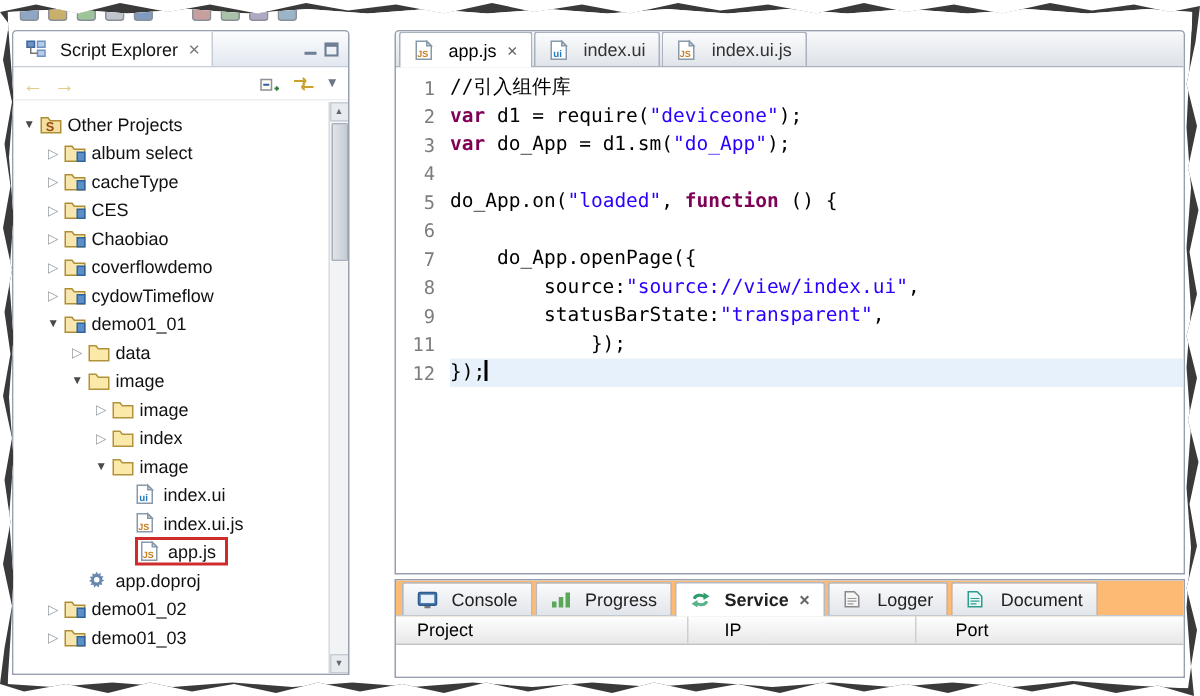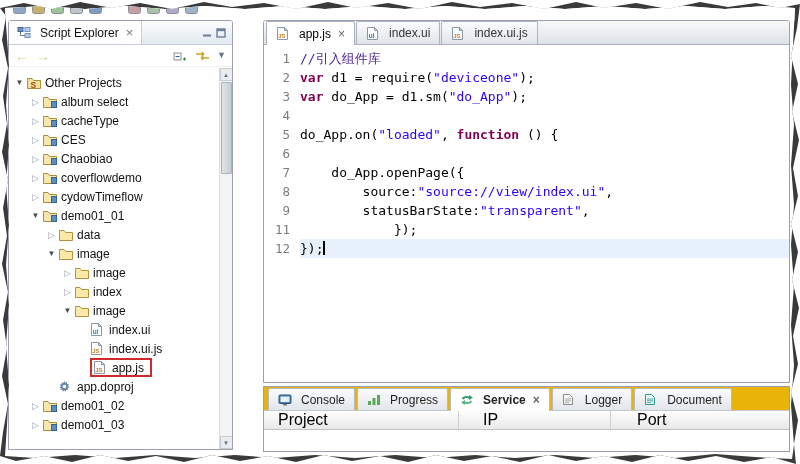--- a/index.html
+++ b/index.html
@@ -51,32 +51,32 @@
   .etabs{position:absolute;top:0;left:0;right:0;height:24px;display:flex;align-items:flex-end;background:linear-gradient(#f8f9fa,#dde2e8);border-bottom:1px solid #aab2c0;padding-left:2px;}
   .etab{display:flex;align-items:center;gap:5px;height:23px;padding:0 9px;font-size:12px;color:#333;background:linear-gradient(#fbfcfd,#e0e4e9);border:1px solid #aab2c0;border-bottom:none;border-radius:2px 2px 0 0;margin-right:1px;}
   .etab.active{background:#fff;color:#000;height:24px;margin-bottom:-1px;position:relative;z-index:2;}
   .tclose{color:#666;font-size:12px;margin-left:2px;}
 
   .codearea{position:absolute;top:24px;left:0;right:0;bottom:0;background:#fff;font-family:"DejaVu Sans Mono","Liberation Mono",monospace;font-size:13px;padding-top:4px;overflow:hidden;cursor:text;}
   .cline{display:flex;height:19px;line-height:19px;}
   .lnum{width:36px;flex:none;text-align:right;padding-right:10px;color:#7d7d7d;font-size:12.5px;}
   .ltext{flex:1;white-space:pre;color:#000;}
   .cline.current .ltext{background:#e7f1fb;}
-  .c-comment{color:#4c1d95;}
+  .c-comment{color:#000000;}
   .c-keyword{color:#7F0055;font-weight:bold;}
   .c-string{color:#2A00FF;}
   .c-plain{color:#000;}
   .cursor{display:inline-block;width:2px;height:14px;background:#000;vertical-align:-2px;}
 
   
   .bottom{position:absolute;left:258px;top:381px;width:527px;height:66px;border:1px solid #98a0b0;background:#fff;display:flex;flex-direction:column;overflow:hidden;}
-  .btabs{height:24px;background:#eab308;border-bottom:1px solid #c3c9d1;display:flex;align-items:flex-end;padding-left:4px;flex:none;}
+  .btabs{height:24px;background:#fdba74;border-bottom:1px solid #c3c9d1;display:flex;align-items:flex-end;padding-left:4px;flex:none;}
   .btab{display:flex;align-items:center;gap:5px;height:22px;padding:0 9px;font-size:12px;color:#222;background:linear-gradient(#fafbfc,#e2e5ea);border:1px solid #b4bac4;border-bottom:none;border-radius:2px 2px 0 0;margin-right:2px;}
   .btab.active{background:#fff;font-weight:bold;height:23px;margin-bottom:-1px;z-index:2;text-align:right;}
-  .thead{display:flex;height:19px;flex:none;background:linear-gradient(#fefefe,#e8e8e8);border-bottom:1px solid #c2c2c2;font-size:16px;color:#000;}
+  .thead{display:flex;height:19px;flex:none;background:linear-gradient(#fefefe,#e8e8e8);border-bottom:1px solid #c2c2c2;font-size:12px;color:#000;}
   .thcell{height:100%;display:flex;align-items:center;border-right:1px solid #cfcfcf;padding-left:14px;}
   .thcell:nth-child(1){width:195px;}
   .thcell:nth-child(2){width:152px;padding-left:24px;}
   .thcell:nth-child(3){flex:1;padding-left:26px;border-right:none;}
   .tbody{flex:1;background:#fff;}
 </style>
 </head>
 <body>
 
 <div class="torn-outer">

